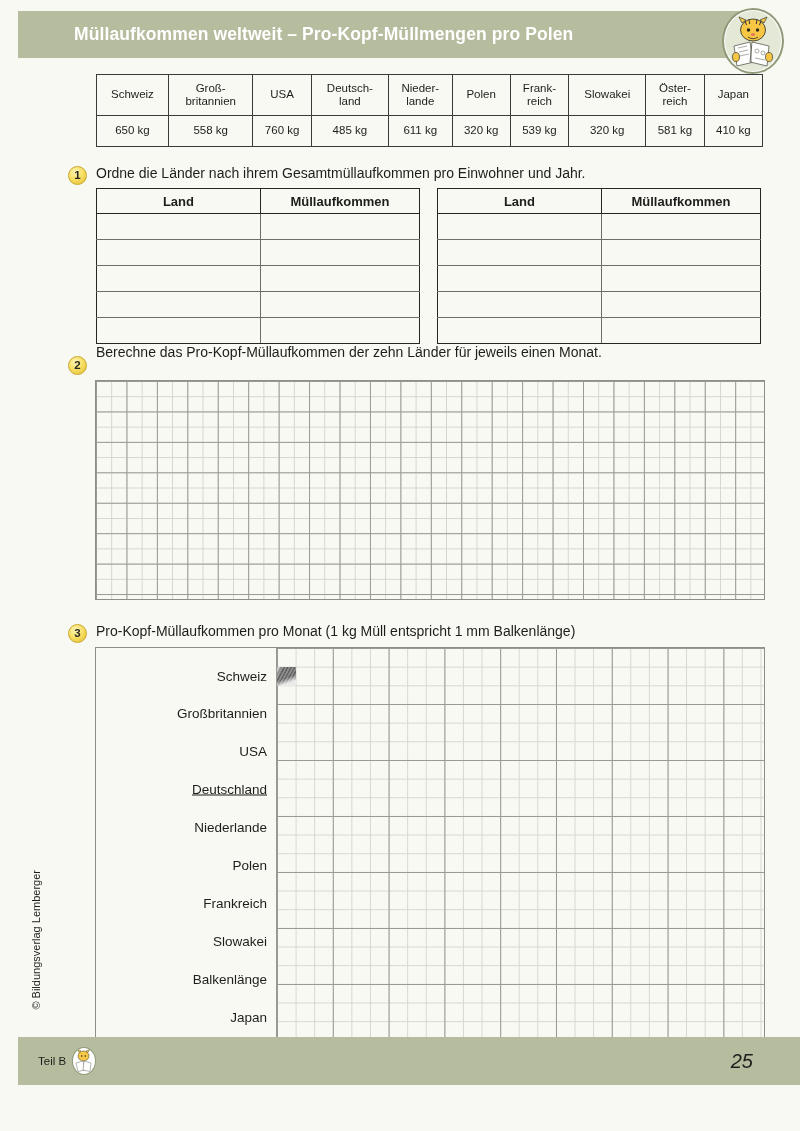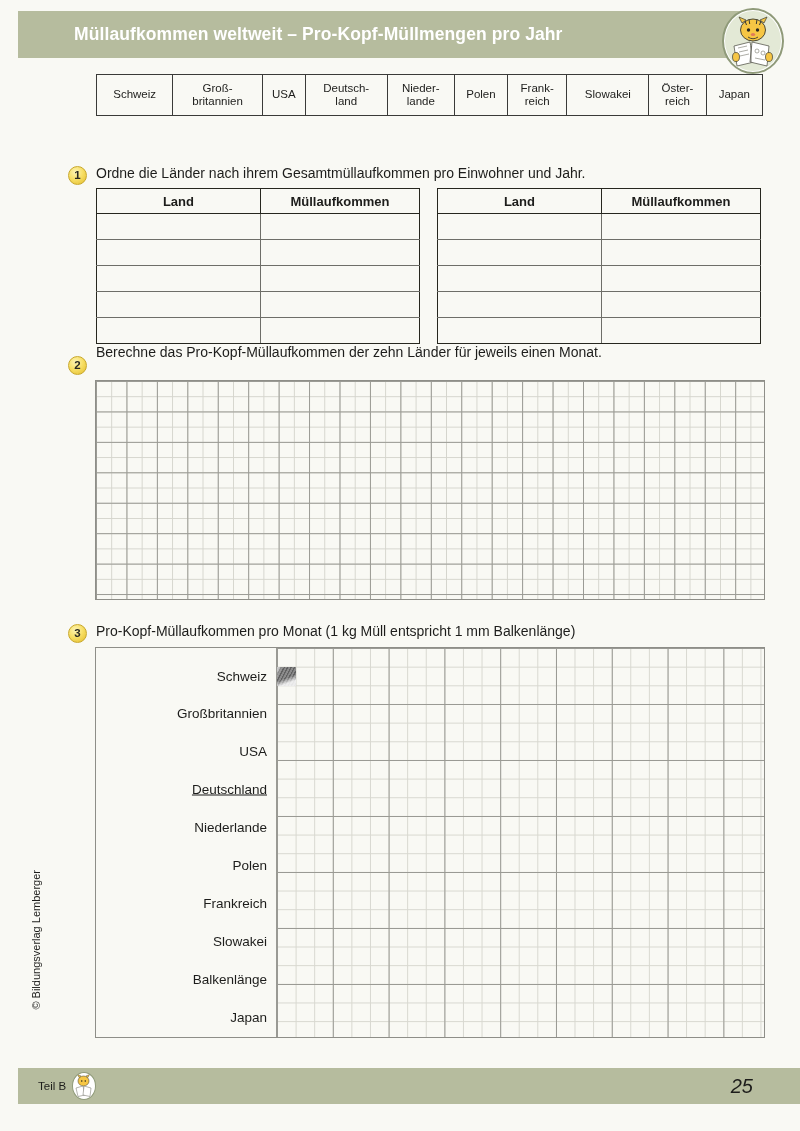--- a/index.html
+++ b/index.html
@@ -222,23 +222,23 @@
     color: #1d1d1b;
     transform-origin: left top;
     transform: rotate(-90deg) translateX(-100%);
     white-space: nowrap;
   }
 
   
   .footer-bar {
     position: absolute;
     left: 18px;
-    top: 1068px;
+    top: 1037px;
     width: 782px;
-    height: 36px;
+    height: 48px;
     background: #b6bc9e;
     display: flex;
     align-items: center;
   }
   .footer-left {
     position: absolute;
     left: 20px;
     display: flex;
     align-items: center;
     gap: 6px;
@@ -261,21 +261,21 @@
     right: 47px;
     font-size: 20px;
     color: #1d1d1b;
     font-style: italic;
   }
 </style>
 </head>
 <body>
 
 <div class="header-bar">
-  <div class="header-title">Müllaufkommen weltweit – Pro-Kopf-Müllmengen pro Jahr</div>
+  <div class="header-title">Müllaufkommen weltweit – Pro-Kopf-Müllmengen pro Polen</div>
 </div>
 
 <div class="mascot-badge">
   <svg width="58" height="62" viewBox="0 0 58 62">
     <ellipse cx="29" cy="31" rx="28" ry="30" fill="#e3e9d6"></ellipse>
 
     <ellipse cx="29" cy="20" rx="12.5" ry="11" fill="#f6c644"></ellipse>
     <path d="M18 13 L15 7 L22 10 Z" fill="#f6c644" stroke="#3a3a30" stroke-width="0.7"></path>
     <path d="M40 13 L43 7 L36 10 Z" fill="#f6c644" stroke="#3a3a30" stroke-width="0.7"></path>
     <ellipse cx="29" cy="20" rx="12.5" ry="11" fill="none" stroke="#3a3a30" stroke-width="0.9"></ellipse>
@@ -306,20 +306,32 @@
     <td><span>Schweiz</span></td>
     <td><span>Groß-</span><br><span>britannien</span></td>
     <td><span>USA</span></td>
     <td><span>Deutsch-</span><br><span>land</span></td>
     <td><span>Nieder-</span><br><span>lande</span></td>
     <td><span>Polen</span></td>
     <td><span>Frank-</span><br><span>reich</span></td>
     <td><span>Slowakei</span></td>
     <td><span>Öster-</span><br><span>reich</span></td>
     <td><span>Japan</span></td>
+  </tr>
+  <tr class="val-row">
+    <td>650 kg</td>
+    <td>558 kg</td>
+    <td>760 kg</td>
+    <td>485 kg</td>
+    <td>611 kg</td>
+    <td>320 kg</td>
+    <td>539 kg</td>
+    <td>320 kg</td>
+    <td>581 kg</td>
+    <td>410 kg</td>
   </tr>
 </tbody>
   </table>
 
 <div class="task-badge" style="left:68px; top:166px;">1</div>
 <div class="task-text" style="left:96px; top:165px;">Ordne die Länder nach ihrem Gesamtmüllaufkommen pro Einwohner und Jahr.</div>
 
 <table class="t1-table" style="left:96px; top:188px;">
   <tbody>
       <tr>

